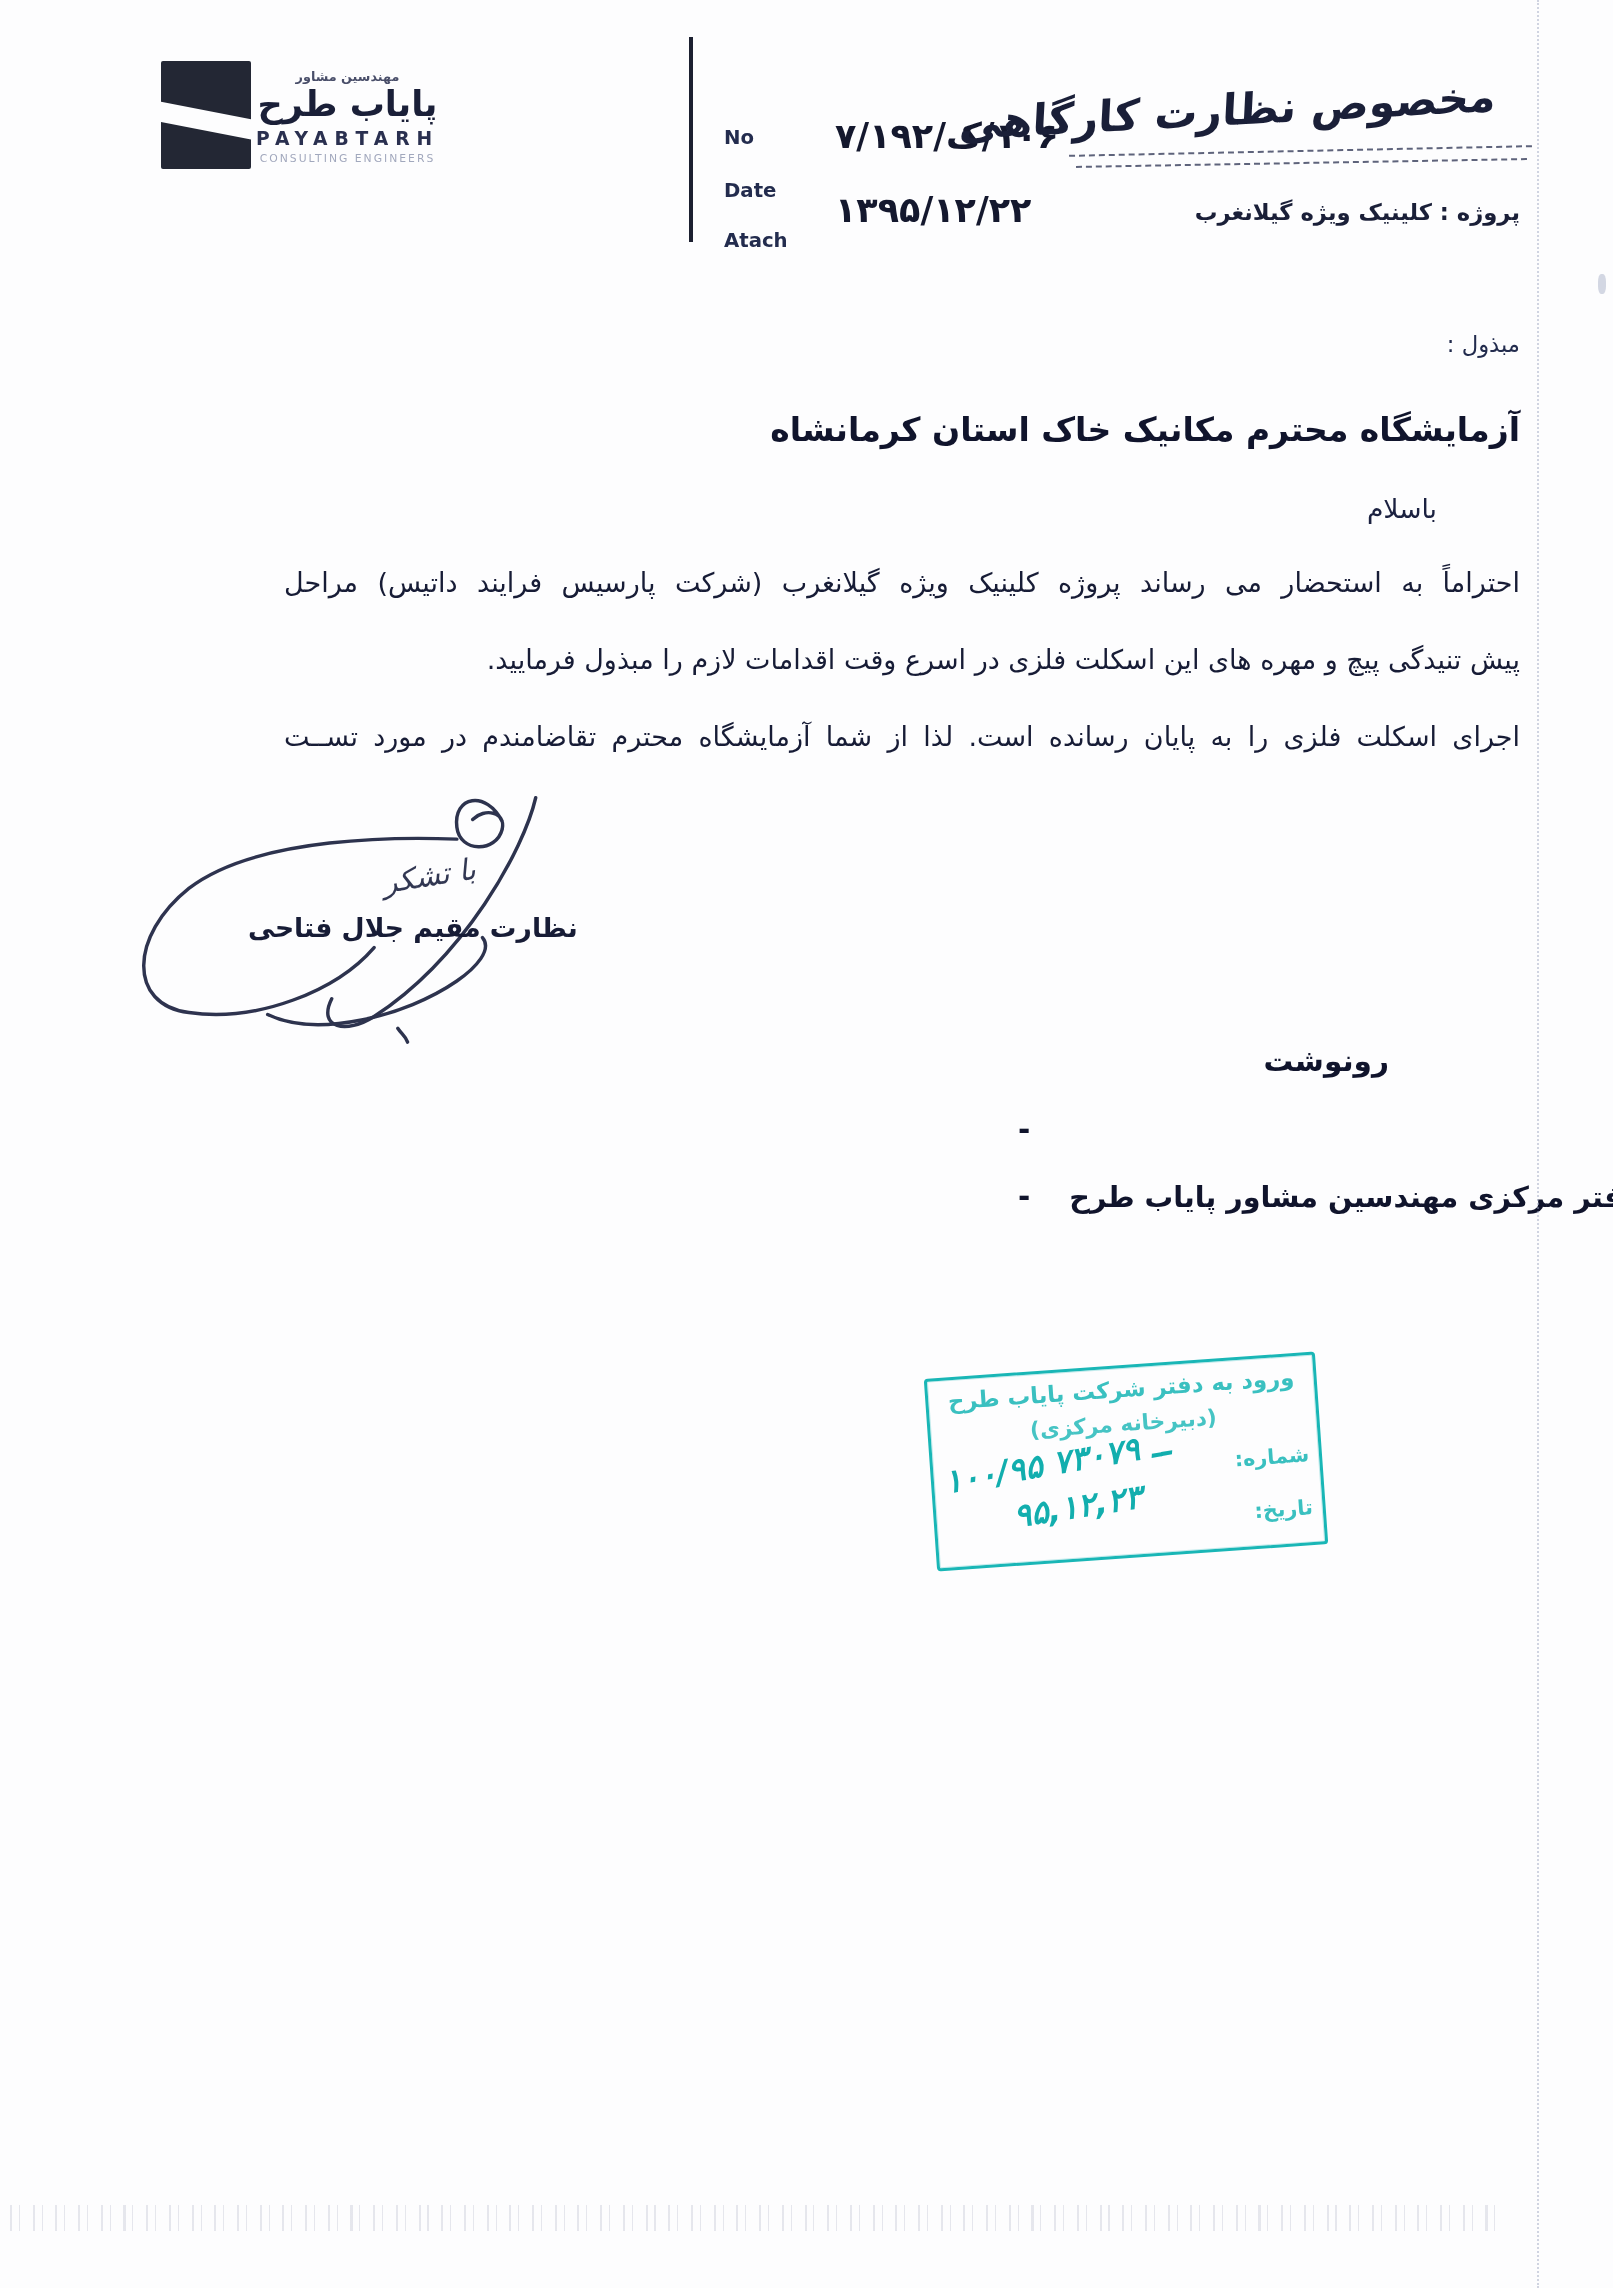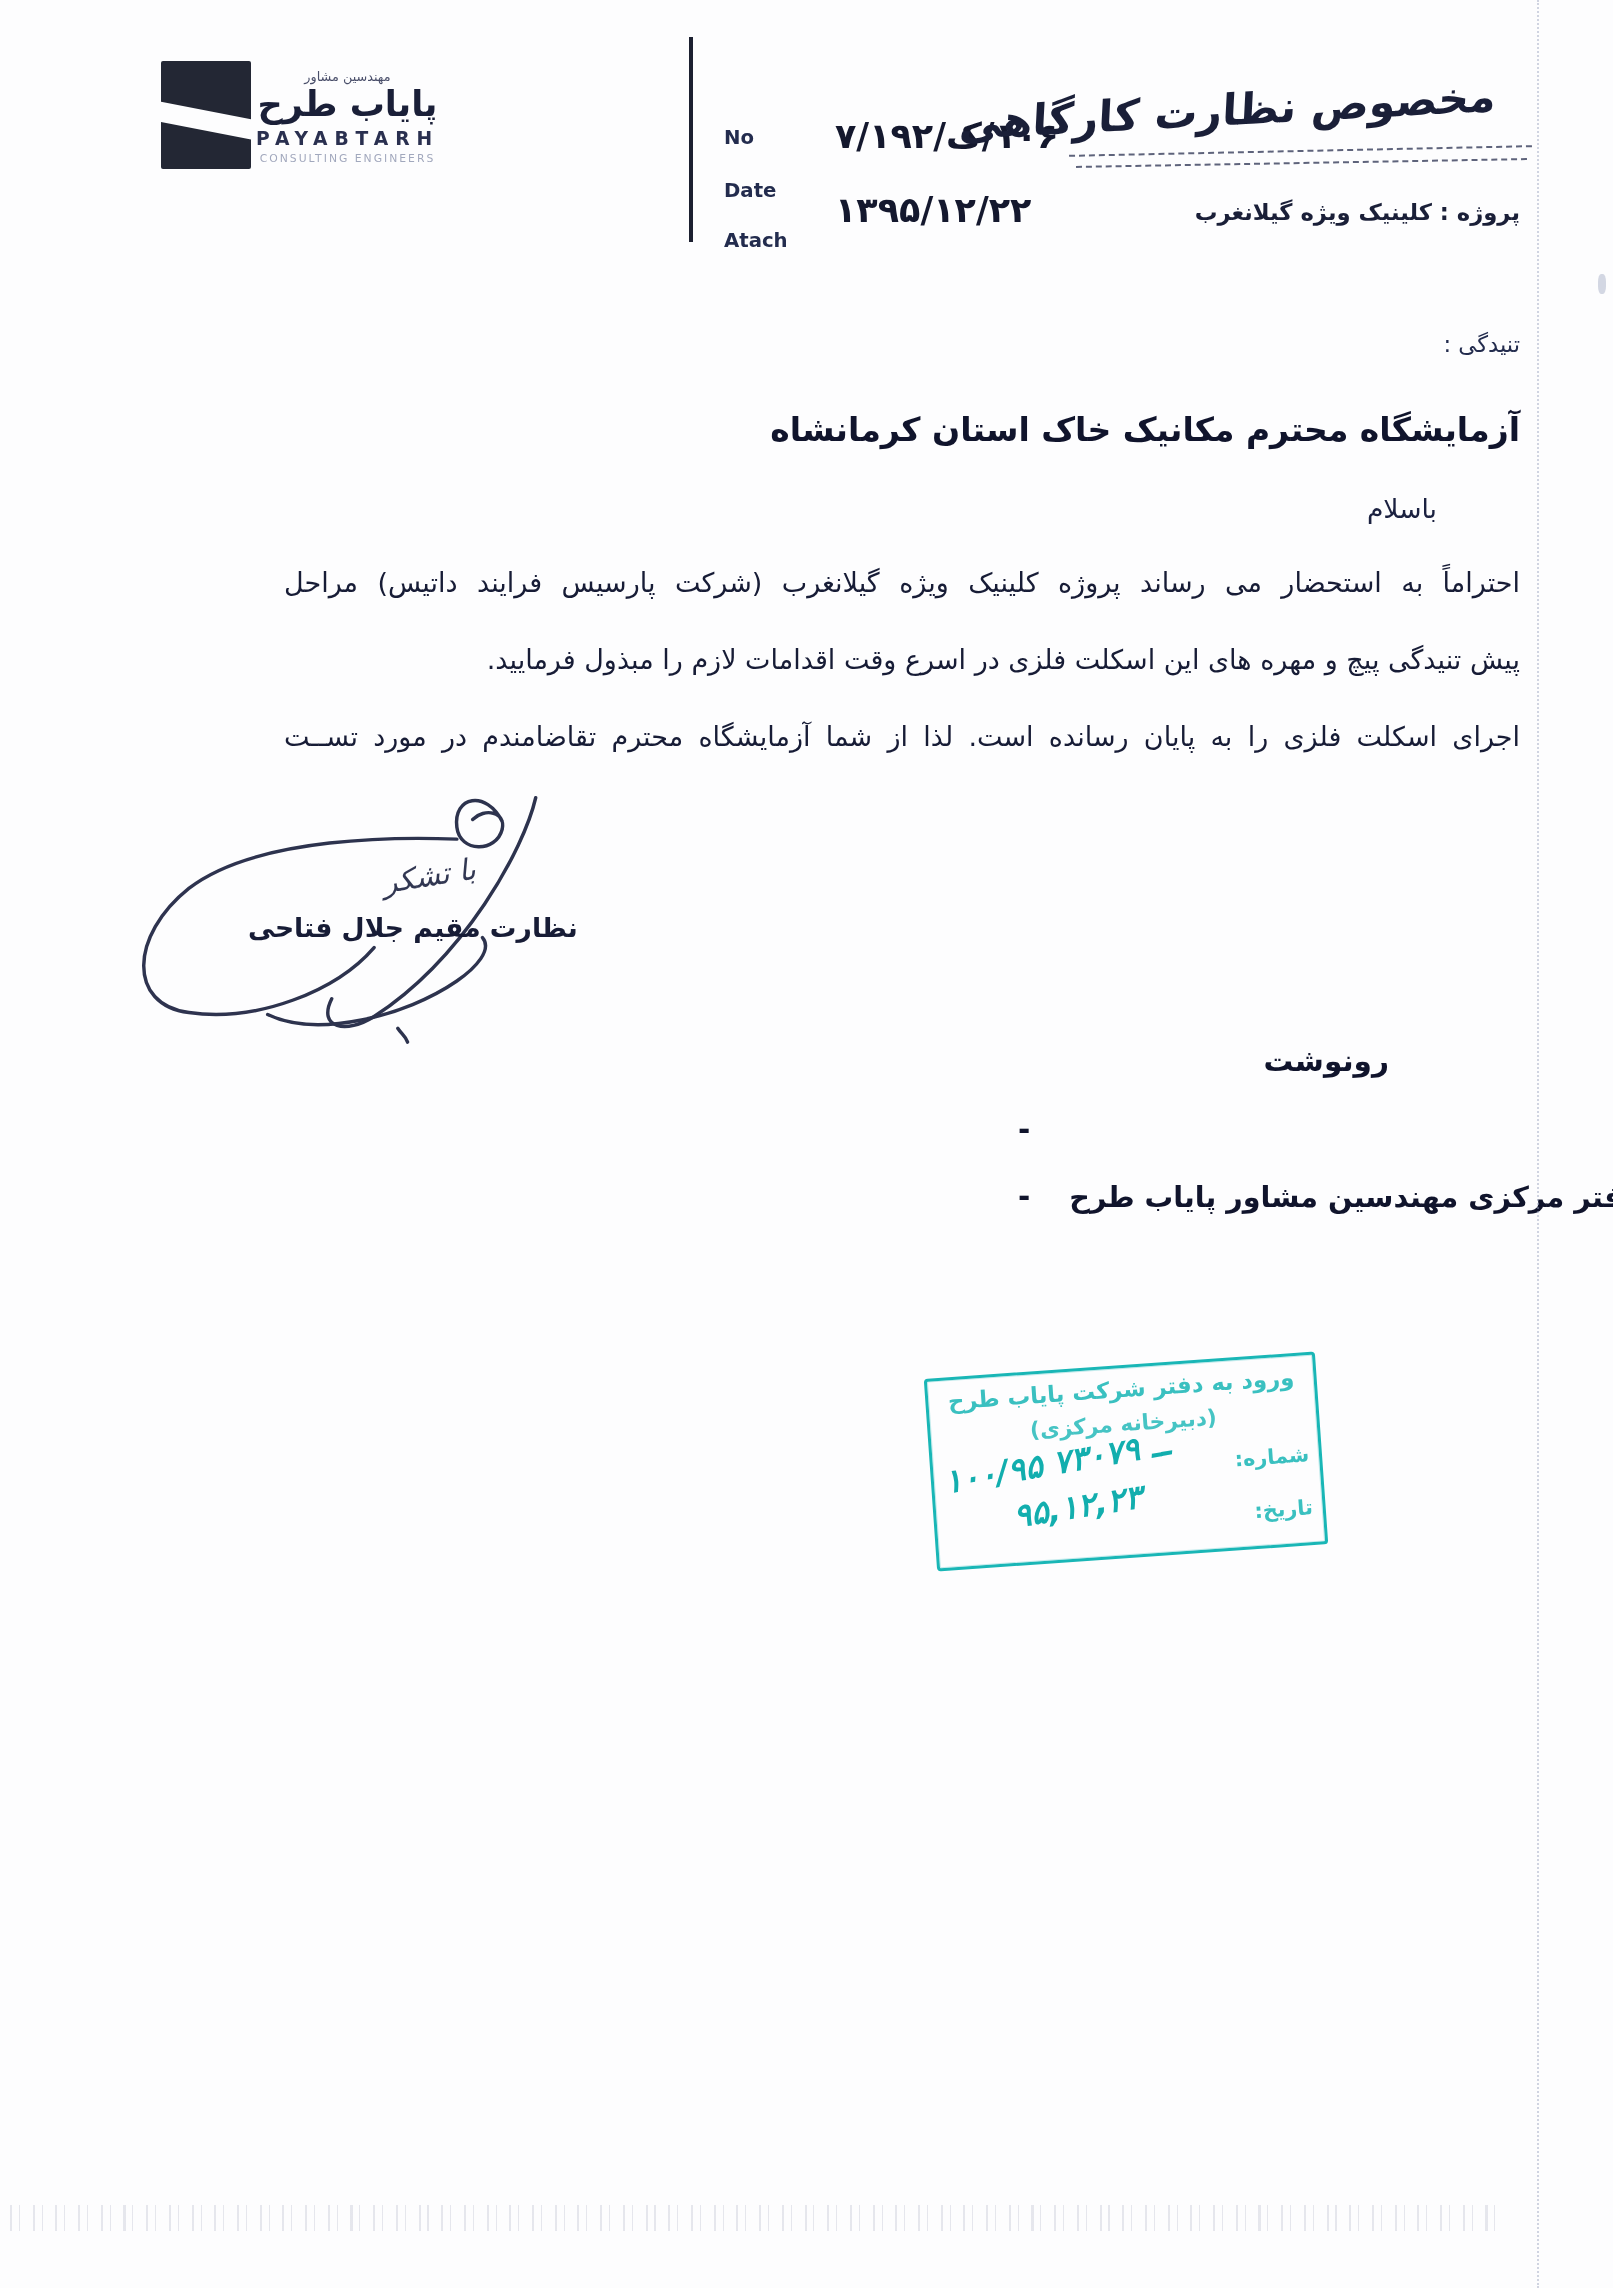--- a/index.html
+++ b/index.html
@@ -6,21 +6,21 @@
   .page{
     position:relative;width:1614px;height:2288px;margin:0 auto;
     background:#fdfdfe;overflow:hidden;
     font-family:"DejaVu Sans",sans-serif;color:#1b2140;
   }
   .abs{position:absolute;}
   
   .logo-square{left:161px;top:61px;width:90px;height:108px;background:#232734;overflow:hidden;border-radius:2px;}
   .logo-stripe{position:absolute;left:-11.8px;top:51px;width:128px;height:19.7px;background:#fdfdfe;transform:rotate(11deg);}
   .logo-text{left:254px;top:69px;width:187px;text-align:center;}
-  .logo-fa-small{font-size:12.8px;font-weight:normal;color:#2a3050;letter-spacing:1px;direction:rtl;opacity:.85;}
+  .logo-fa-small{font-size:12.8px;font-weight:bold;color:#2a3050;letter-spacing:1px;direction:rtl;opacity:.85;}
   .logo-fa-name{font-size:35px;font-weight:bold;color:#1a1f38;direction:rtl;line-height:1.15;}
   .logo-latin{font-size:18.7px;font-weight:bold;letter-spacing:6.9px;color:#2a3050;margin-top:3.9px;white-space:nowrap;}
   .logo-latin-sub{font-size:10.8px;letter-spacing:2px;color:#8b93ad;margin-top:3px;white-space:nowrap;opacity:.8;}
   
   .divider{left:689px;top:37px;width:3.9px;height:205px;background:#1c2030;}
   .meta-label{font-size:19.7px;font-weight:bold;color:#232c4e;}
   .meta-value{font-size:35px;font-weight:bold;color:#14182e;direction:rtl;white-space:nowrap;}
   
   .hw-title{right:118px;top:85px;font-size:43px;font-weight:bold;color:#1a1f38;direction:rtl;
     transform:rotate(-3deg) skewX(-6deg);white-space:nowrap;}
@@ -75,21 +75,21 @@
   <div class="abs meta-label" style="left:724px;top:126px;">No</div>
   <div class="abs meta-value" style="left:835px;top:116px;">۱۰۶/ک/۷/۱۹۲</div>
   <div class="abs meta-label" style="left:724px;top:179px;">Date</div>
   <div class="abs meta-value" style="left:835px;top:190px;">۱۳۹۵/۱۲/۲۲</div>
   <div class="abs meta-label" style="left:724px;top:229px;">Atach</div>
 
   <div class="abs hw-title">مخصوص نظارت کارگاهی</div>
   <div class="abs u-line" style="left:1069px;top:150px;width:463px;transform:rotate(-1.2deg);"></div>
   <div class="abs u-line" style="left:1076px;top:162px;width:451px;transform:rotate(-1deg);"></div>
   <div class="abs project-line">پروژه : کلینیک ویژه گیلانغرب</div>
-  <div class="abs project-blank">تنیدگی :</div>
+  <div class="abs project-blank">مبذول :</div>
 
   <div class="abs recipient">آزمایشگاه محترم مکانیک خاک استان کرمانشاه</div>
   <div class="abs salutation">باسلام</div>
   <div class="abs body">
     <div class="line just">احتراماً به استحضار می رساند پروژه کلینیک ویژه گیلانغرب (شرکت پارسیس فرایند داتیس) مراحل</div>
     <div class="line start">پیش تنیدگی پیچ و مهره های این اسکلت فلزی در اسرع وقت اقدامات لازم را مبذول فرمایید.</div>
     <div class="line just">اجرای اسکلت فلزی را به پایان رسانده است. لذا از شما آزمایشگاه محترم تقاضامندم در مورد تســت</div>
   </div>
 
   <svg class="abs" style="left:110px;top:780px;" width="473" height="271" viewBox="0 0 480 275">

